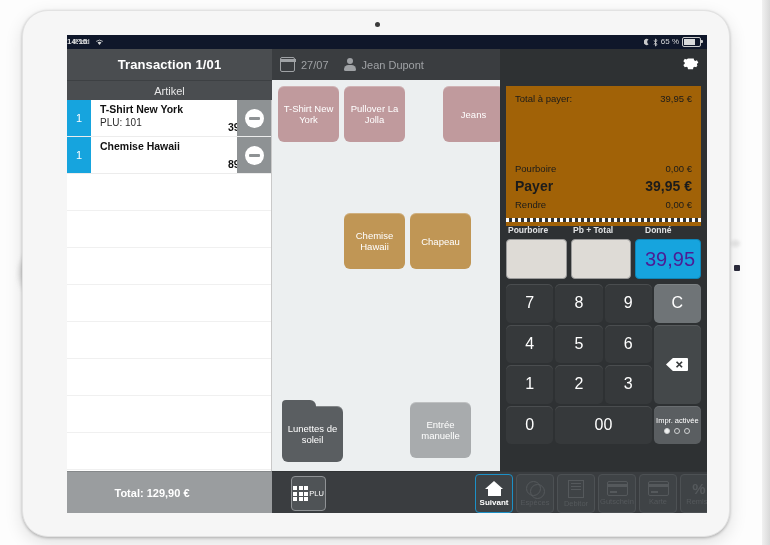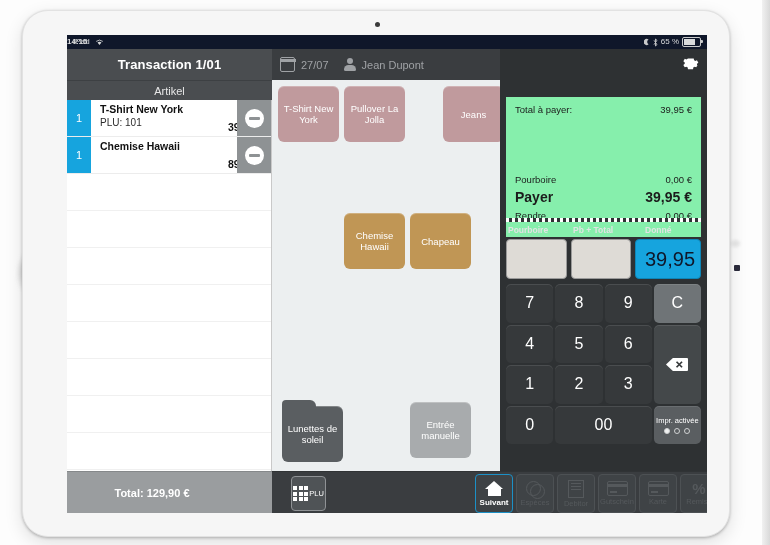--- a/index.html
+++ b/index.html
@@ -80,33 +80,33 @@
   .pink{background:#c09a9d;}
   .gold{background:#c09655;}
   .grey{background:#a8abad;}
   .folder{background:#5a5e61;border-radius:0 6px 6px 6px;position:relative;}
   .folder:before{content:"";position:absolute;left:0;top:-6px;width:34px;height:8px;background:#5a5e61;border-radius:4px 6px 0 0;}
 
   
   .rightcol{position:absolute;left:433px;top:14px;width:207px;height:464px;background:#2e3133;}
   .r-head{height:31px;}
   .gear{position:absolute;right:8px;top:7px;width:17px;height:17px;}
-  .receipt{position:absolute;left:6px;top:48px;width:195px;height:140px;background:#86efac;padding:7px 9px 0 9px;box-sizing:border-box;}
+  .receipt{position:absolute;left:6px;top:37px;width:195px;height:140px;background:#a16207;padding:7px 9px 0 9px;box-sizing:border-box;}
   .rline{display:flex;justify-content:space-between;font-size:9.5px;color:#1b1b1b;margin-bottom:4px;}
   .rline.big{font-size:14px;font-weight:bold;margin:3px 0 5px 0;}
   .spacer{height:55px;}
   .tear{position:absolute;left:6px;top:169px;width:195px;height:4px;
      background:repeating-linear-gradient(90deg,#ffffff 0 3px,#2e3133 3px 6px);}
 
   .inrow{position:absolute;left:6px;top:176px;width:195px;height:56px;}
   .inlabels{display:flex;height:12px;font-size:8.5px;color:#e2e3e4;font-weight:bold;}
   .inlabels div{padding-left:2px;}
   .infields{display:flex;gap:4px;height:40px;margin-top:2px;}
   .fld{flex:1;border-radius:4px;background:#dedbd6;border:1px solid #9a9a9a;}
-  .fld.blue{background:#16a4de;border-color:#0d86b8;color:#0f172a;font-size:20px;display:flex;align-items:center;justify-content:flex-end;padding-right:5px;box-sizing:border-box;}
+  .fld.blue{background:#16a4de;border-color:#0d86b8;color:#4c1d95;font-size:20px;display:flex;align-items:center;justify-content:flex-end;padding-right:5px;box-sizing:border-box;}
 
   .pad{position:absolute;left:6px;top:235px;width:195px;height:160px;display:grid;
      grid-template-columns:repeat(4,1fr);grid-template-rows:repeat(4,1fr);gap:2px;}
   .key{background:#36393b;border-radius:5px;color:#fff;font-size:16px;display:flex;align-items:center;justify-content:center;
      box-shadow:inset 0 1px 0 rgba(255,255,255,.10);}
   .key.fn{background:#6f7477;}
   .key.span2{grid-column:span 2;}
   .key.tall{grid-row:span 2;background:#44484a;}
   .key.impr{background:#5a5e61;flex-direction:column;gap:3px;font-size:7.5px;}
   .dots{display:flex;gap:4px;}

